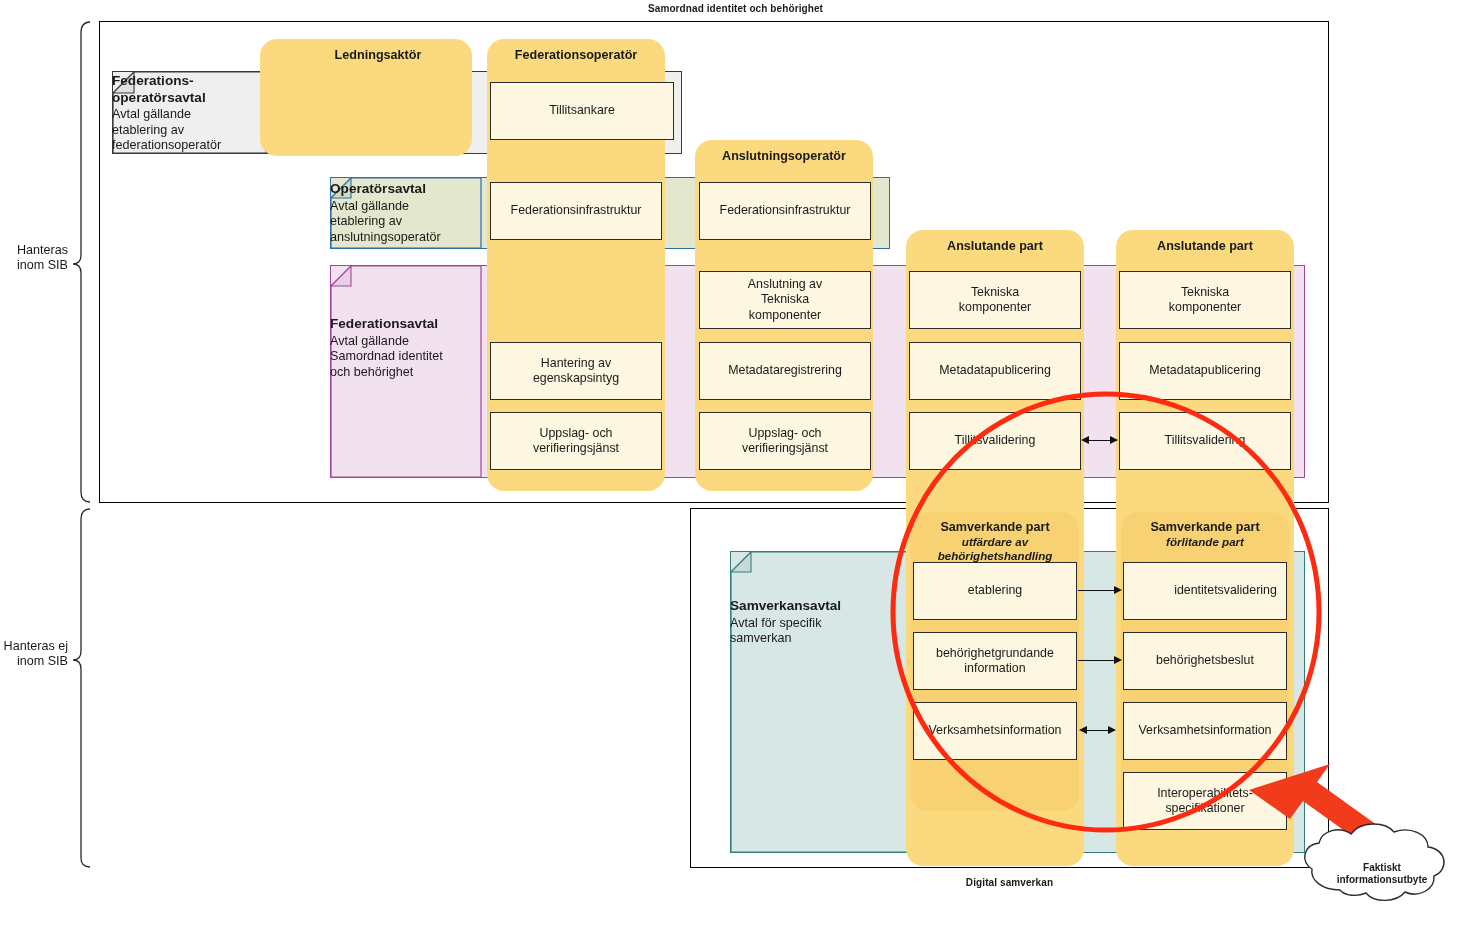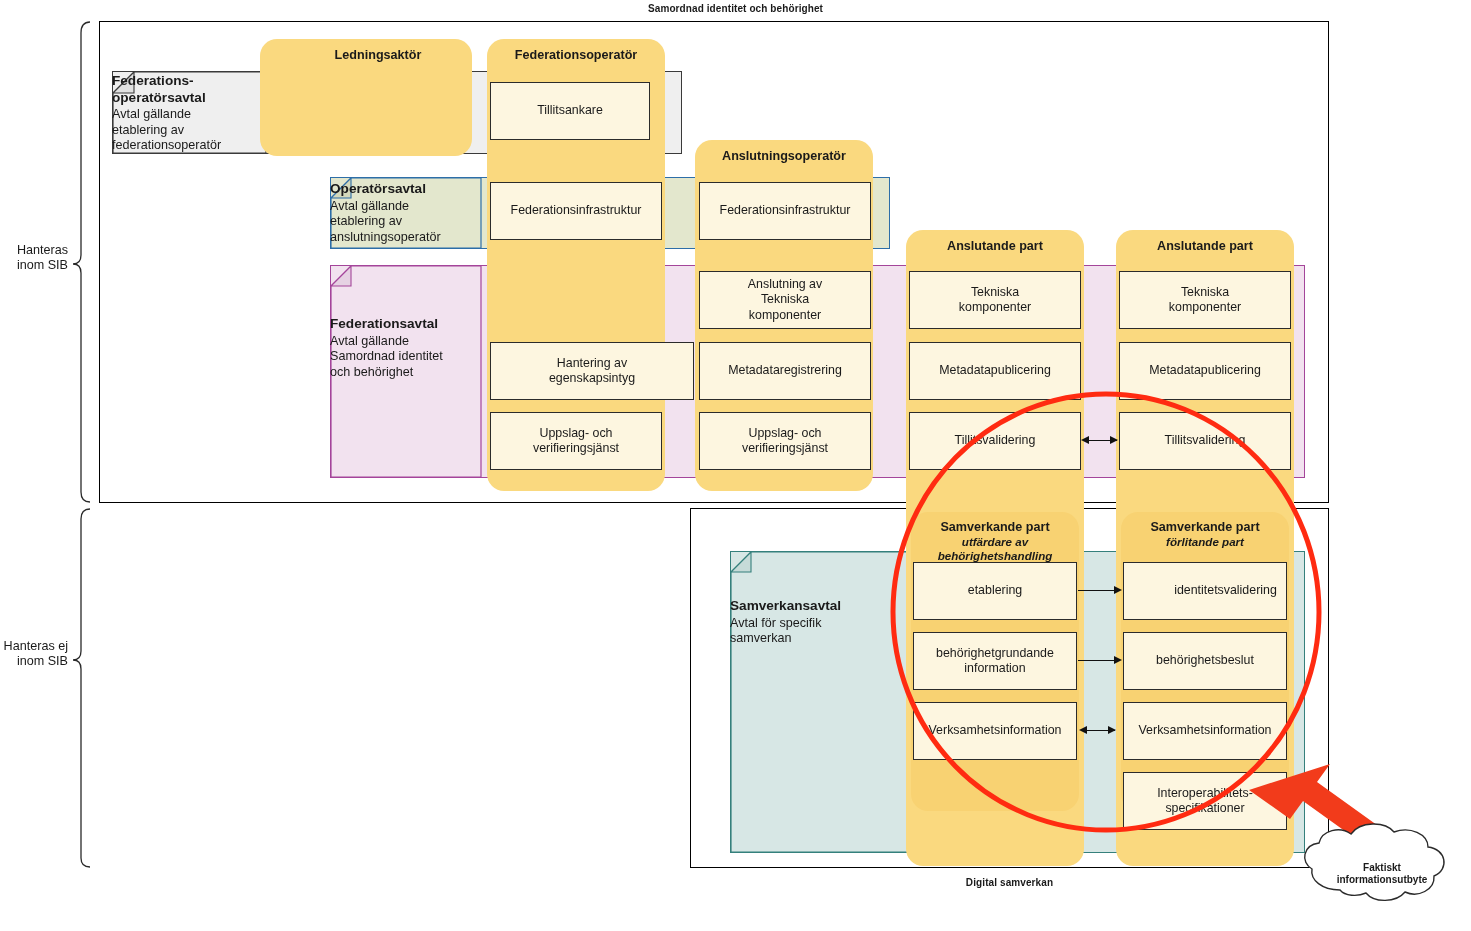--- a/index.html
+++ b/index.html
@@ -238,27 +238,27 @@
     </div>
   </div>
 
   <div class="lane" style="left:1121px;top:512px;width:168px;height:299px;background:#f8d272;">
     <div class="lane-head" style="top:8px;">
       <span>Samverkande part</span>
       <span class="lane-sub">förlitande part</span>
     </div>
   </div>
 
-  <div class="svc" style="left:490px;top:82px;width:160px;height:58px;">
+  <div class="svc" style="left:490px;top:82px;width:184px;height:58px;">
     <span>Tillitsankare</span>
   </div>
   <div class="svc" style="left:490px;top:182px;width:172px;height:58px;">
     <span>Federationsinfrastruktur</span>
   </div>
-  <div class="svc" style="left:490px;top:342px;width:204px;height:58px;text-align:center;">
+  <div class="svc" style="left:490px;top:342px;width:172px;height:58px;text-align:center;">
     <span>
       <span>Hantering av</span><br>
       <span>egenskapsintyg</span>
     </span>
   </div>
   <div class="svc" style="left:490px;top:412px;width:172px;height:58px;">
     <span>
       <span>Uppslag- och</span><br>
       <span>verifieringsjänst</span>
     </span>

